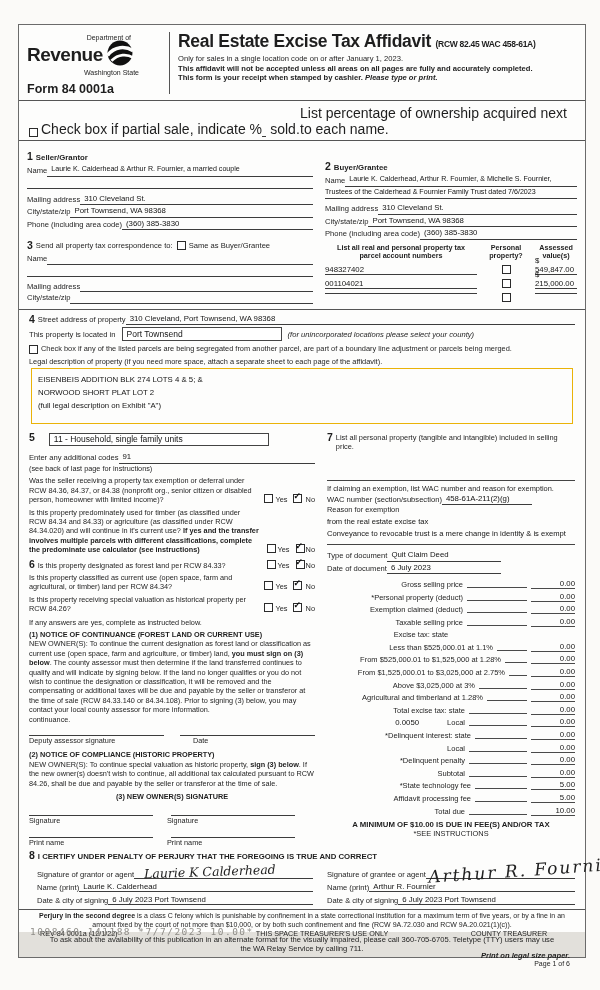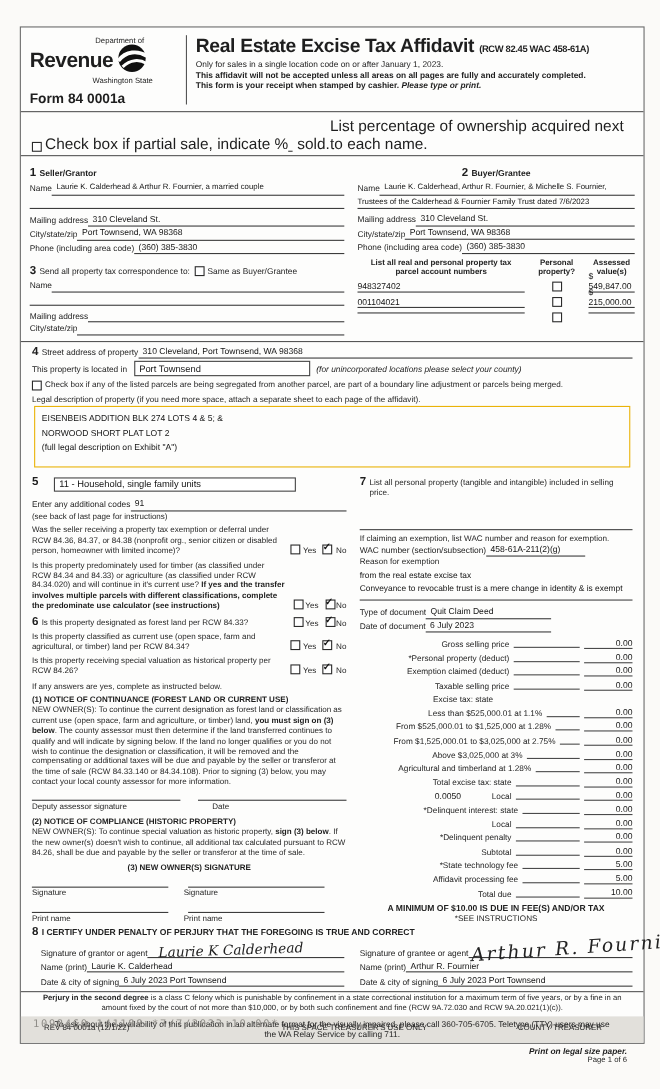--- a/index.html
+++ b/index.html
@@ -146,21 +146,21 @@
             <span class="lbl">Mailing address</span>
             <span class="u"></span>
           </div>
         <div class="fline">
             <span class="lbl">City/state/zip</span>
             <span class="u"></span>
           </div>
       </div>
 
       <div class="colR">
-        <div style="margin-top:2px;text-align:center;"><span class="secno">2</span><span class="sectitle">Buyer/Grantee</span></div>
+        <div style="margin-top:12px;"><span class="secno">2</span><span class="sectitle">Buyer/Grantee</span></div>
         <div class="fline">
             <span class="lbl">Name</span>
             <span class="u val" style="font-size:7.1px;">Laurie K. Calderhead, Arthur R. Fournier, &amp; Michelle S. Fournier,</span>
           </div>
         <div class="fline">
             <span class="u val" style="font-size:7.1px;padding-left:0;">Trustees of the Calderhead &amp; Fournier Family Trust dated 7/6/2023</span>
           </div>
         <div class="fline" style="margin-top:3px;">
             <span class="lbl">Mailing address</span>
             <span class="u val">310 Cleveland St.</span>
@@ -261,20 +261,21 @@
           <div class="qt">Is this property classified as current use (open space, farm and agricultural, or timber) land per RCW 84.34?</div>
           <div class="yn"><span class="cb"></span> <span>Yes</span><span class="cb ck"></span> <span>No</span></div>
         </div>
         <div class="qrow">
           <div class="qt">Is this property receiving special valuation as historical property per RCW 84.26?</div>
           <div class="yn"><span class="cb"></span> <span>Yes</span><span class="cb ck"></span> <span>No</span></div>
         </div>
         <div style="margin-top:4px;">If any answers are yes, complete as instructed below.</div>
         <div class="b" style="margin-top:3px;">(1) NOTICE OF CONTINUANCE (FOREST LAND OR CURRENT USE)</div>
         <div><span>NEW OWNER(S): To continue the current designation as forest land or classification as current use (open space, farm and agriculture, or timber) land, </span><span class="b">you must sign on (3) below</span><span>. The county assessor must then determine if the land transferred continues to qualify and will indicate by signing below. If the land no longer qualifies or you do not wish to continue the designation or classification, it will be removed and the compensating or additional taxes will be due and payable by the seller or transferor at the time of sale (RCW 84.33.140 or 84.34.108). Prior to signing (3) below, you may contact your local county assessor for more information.</span></div>
+        <div>continuance.</div>
         <div style="display:flex;margin-top:11px;">
           <span class="u" style="max-width:148px;"></span>
           <span style="width:16px;"></span>
           <span class="u"></span>
         </div>
         <div style="display:flex;">
           <span style="width:148px;">Deputy assessor signature</span>
           <span style="width:16px;"></span>
           <span>Date</span>
         </div>

